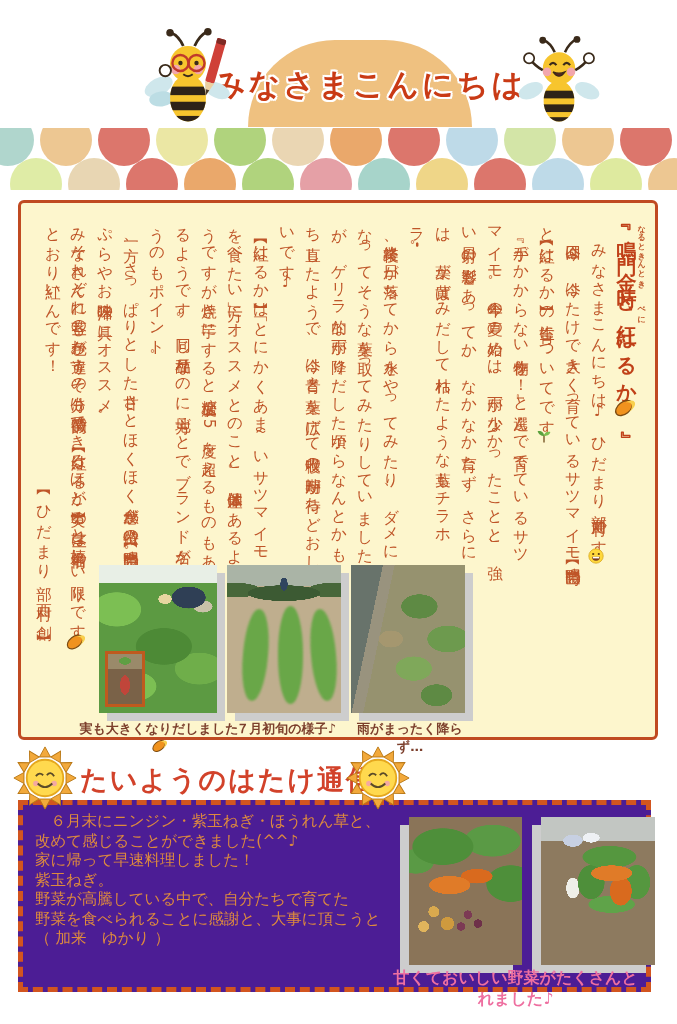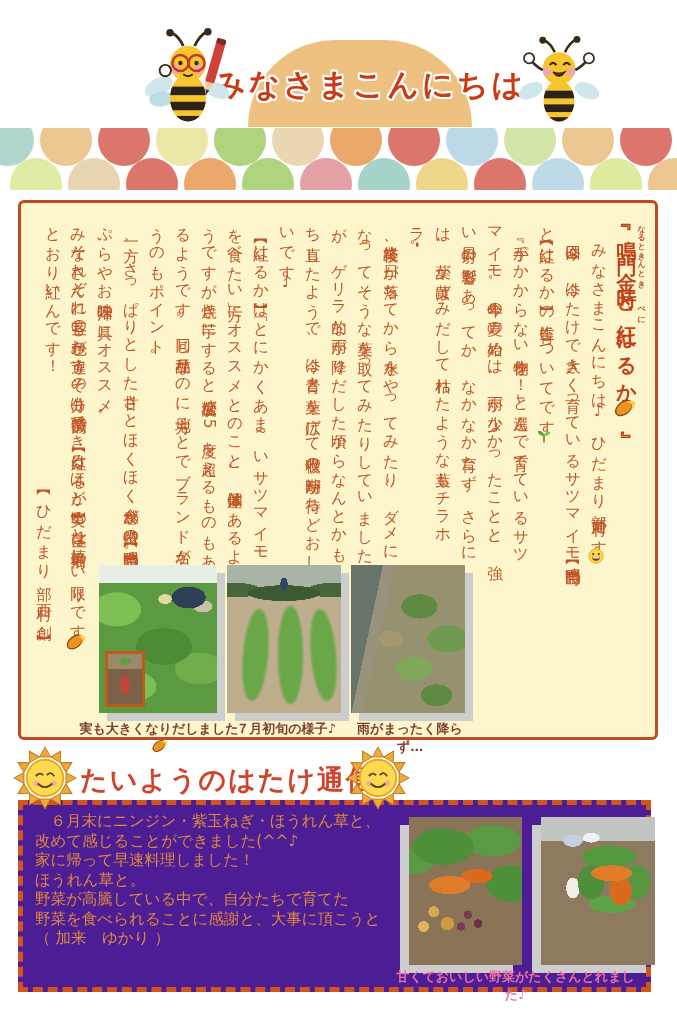--- a/index.html
+++ b/index.html
@@ -100,21 +100,21 @@
       linear-gradient(180deg,#c2c6c2 0 16%, rgba(0,0,0,0) 16%),
       radial-gradient(34px 13px at 62% 38%, #e07b28 0 60%, transparent 61%),
       radial-gradient(18px 24px at 70% 50%, #d96a1e 0 60%, transparent 61%),
       radial-gradient(44px 18px at 60% 27%, #55973f 0 60%, transparent 62%),
       radial-gradient(22px 28px at 84% 44%, #55973f 0 60%, transparent 62%),
       radial-gradient(22px 28px at 44% 44%, #4e8f3a 0 60%, transparent 62%),
       radial-gradient(38px 14px at 62% 59%, #5fa349 0 60%, transparent 62%),
       radial-gradient(11px 17px at 28% 48%, #efefe8 0 60%, transparent 61%),
       #8d7a5f; }
   .cap2 { position:absolute; left:368px; right:6px; top:163px; text-align:center;
-    font-size:13px; font-weight:bold; color:#ee6fa0; }
+    font-size:16px; font-weight:bold; color:#ee6fa0; }
 
   .ico { vertical-align:-3px; }
 </style>
 </head>
 <body>
 
 <div class="semi"></div>
 <div class="main-title">みなさまこんにちは</div>
 
 <svg class="bee bee-left" viewBox="0 0 110 110">
@@ -302,21 +302,21 @@
   <circle cx="25" cy="41" r="3" fill="#f4a9a0"></circle>
     <circle cx="45" cy="41" r="3" fill="#f4a9a0"></circle>
   <path d="M27,41 q8,8 16,0" stroke="#5a4a28" stroke-width="2" fill="none"></path>
 </svg>
 
 <div class="box2">
   <div class="news">
     <div>　６月末にニンジン・紫玉ねぎ・ほうれん草と、</div>
     <div>改めて感じることができました(^^♪</div>
     <div>家に帰って早速料理しました！</div>
-    <div>ほうれん草と。</div>
+    <div>紫玉ねぎ。</div>
     <div>野菜が高騰している中で、自分たちで育てた</div>
     <div>野菜を食べられることに感謝と、大事に頂こうと</div>
     <div class="news-sign">（ 加来　ゆかり ）</div>
   </div>
   <div class="photo-b photo4"></div>
   <div class="photo-b photo5"></div>
   <div class="cap2">甘くておいしい野菜がたくさんとれました♪</div>
 </div>
 
 </body></html>

